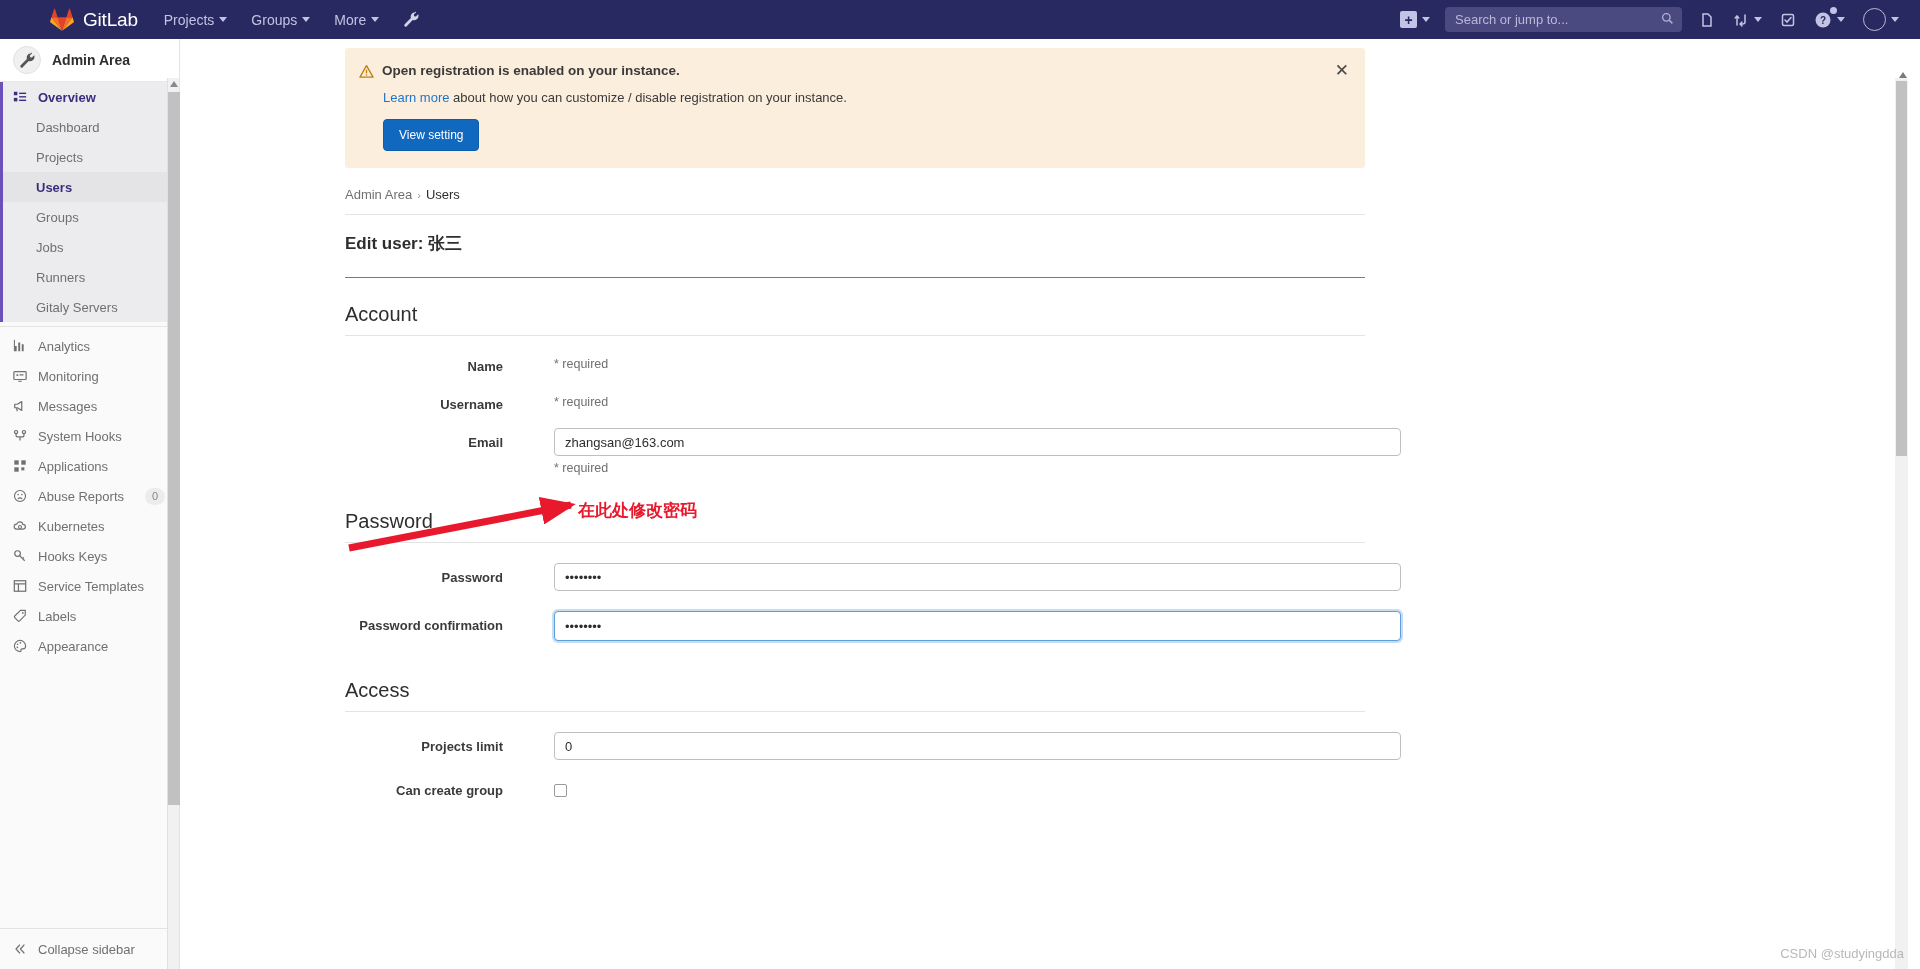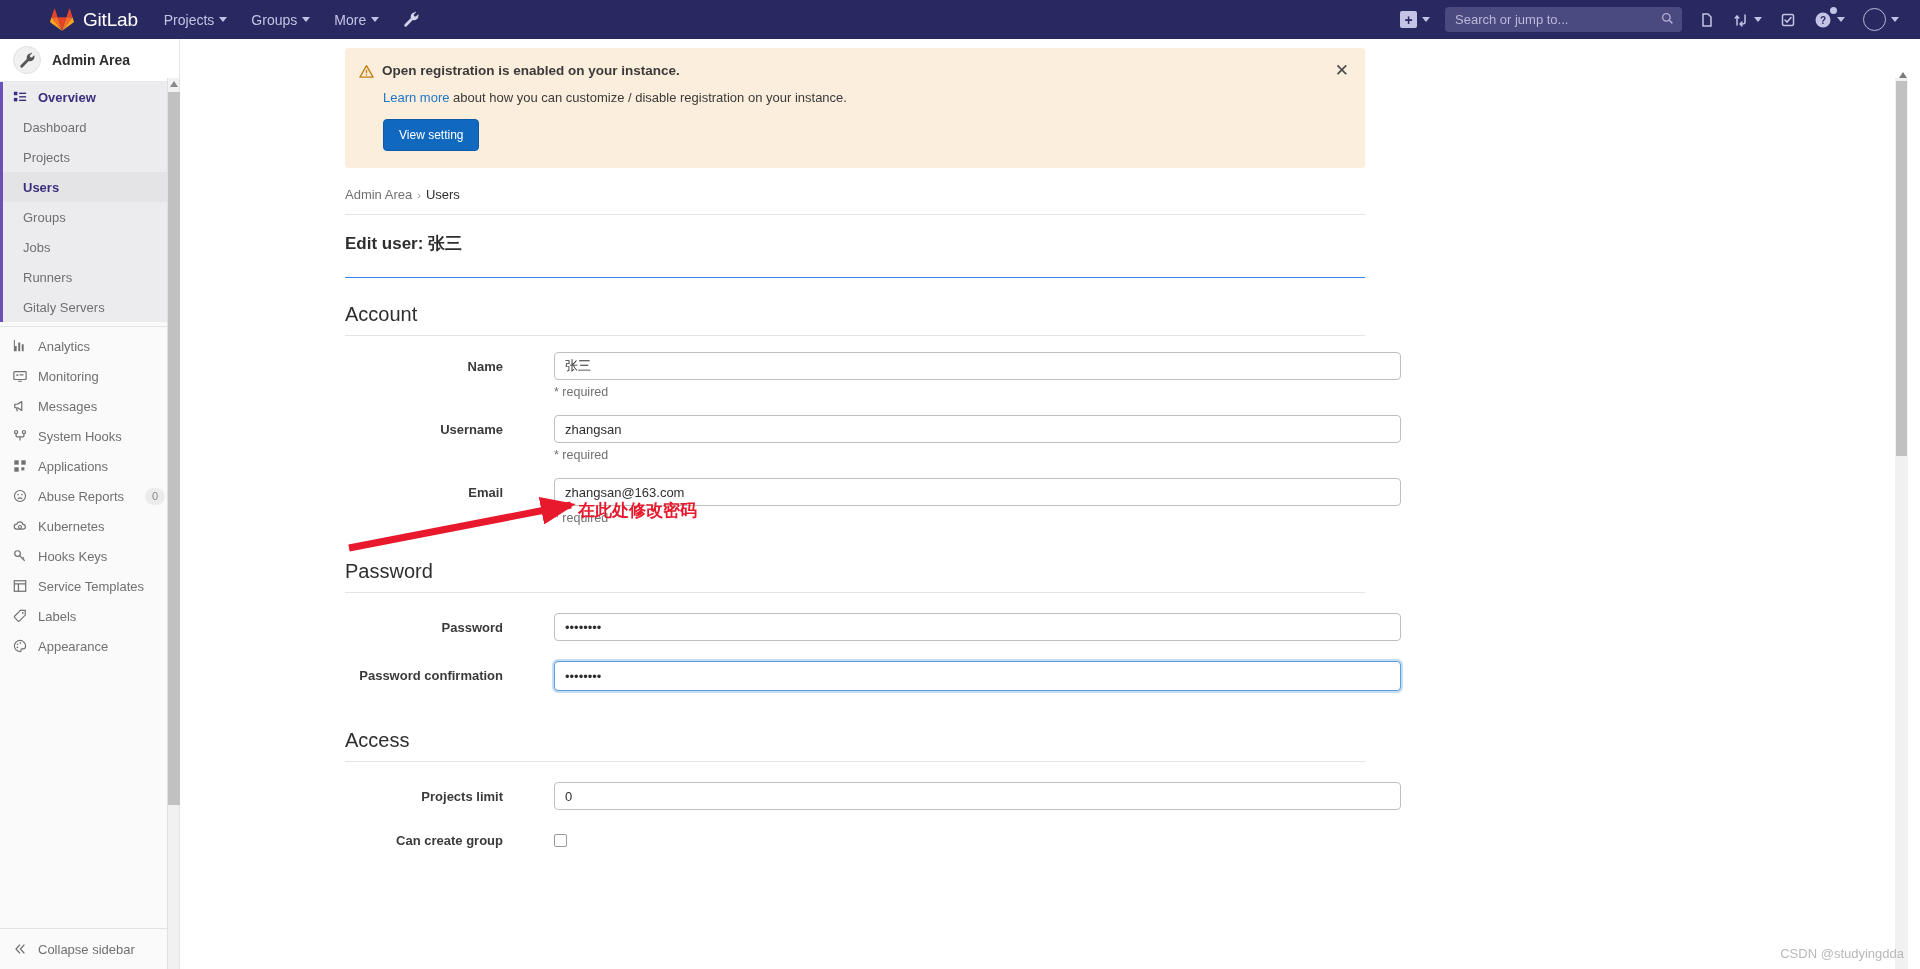--- a/index.html
+++ b/index.html
@@ -121,21 +121,21 @@
   .nav-section.active-group .nav-row.top-level { color: #3c2e7e; }
   .nav-ico {
     width: 16px; height: 16px; flex: 0 0 16px;
     display: flex; align-items: center; justify-content: center;
   }
   .sub-item {
     display: flex; align-items: center;
     height: 30px; padding-left: 36px;
     font-size: 13px; color: #707070; cursor: pointer;
   }
-  .nav-section.active-group .sub-item { padding-left: 20px; }
+  .nav-section.active-group .sub-item { padding-left: 33px; }
   .sub-item.current {
     background: #e4e4e7; color: #3c2e7e; font-weight: 600;
   }
   .nav-divider { height: 1px; background: #e5e5e5; margin: 4px 0; }
   .count-badge {
     margin-left: auto; margin-right: 14px;
     background: #ececec; color: #888;
     border-radius: 9px; font-size: 11px;
     padding: 1px 7px; line-height: 15px;
   }
@@ -592,29 +592,27 @@
     <a>Admin Area</a><span class="sep">›</span><span class="cur">Users</span>
   </div>
 
   <div class="page-title">Edit user: 张三</div>
 
   <div class="section-head">Account</div>
 
   <div class="form-row">
     <div class="form-label">Name</div>
     <div class="form-control">
-      <input class="txt-input" type="text" value="张三" style="">
       <div class="help-text">* required</div>
     </div>
   </div>
 
   <div class="form-row">
     <div class="form-label">Username</div>
     <div class="form-control">
-      <input class="txt-input" type="text" value="zhangsan" style="">
       <div class="help-text">* required</div>
     </div>
   </div>
 
   <div class="form-row">
     <div class="form-label">Email</div>
     <div class="form-control">
       <input class="txt-input" type="text" value="zhangsan@163.com" style="">
       <div class="help-text">* required</div>
     </div>

